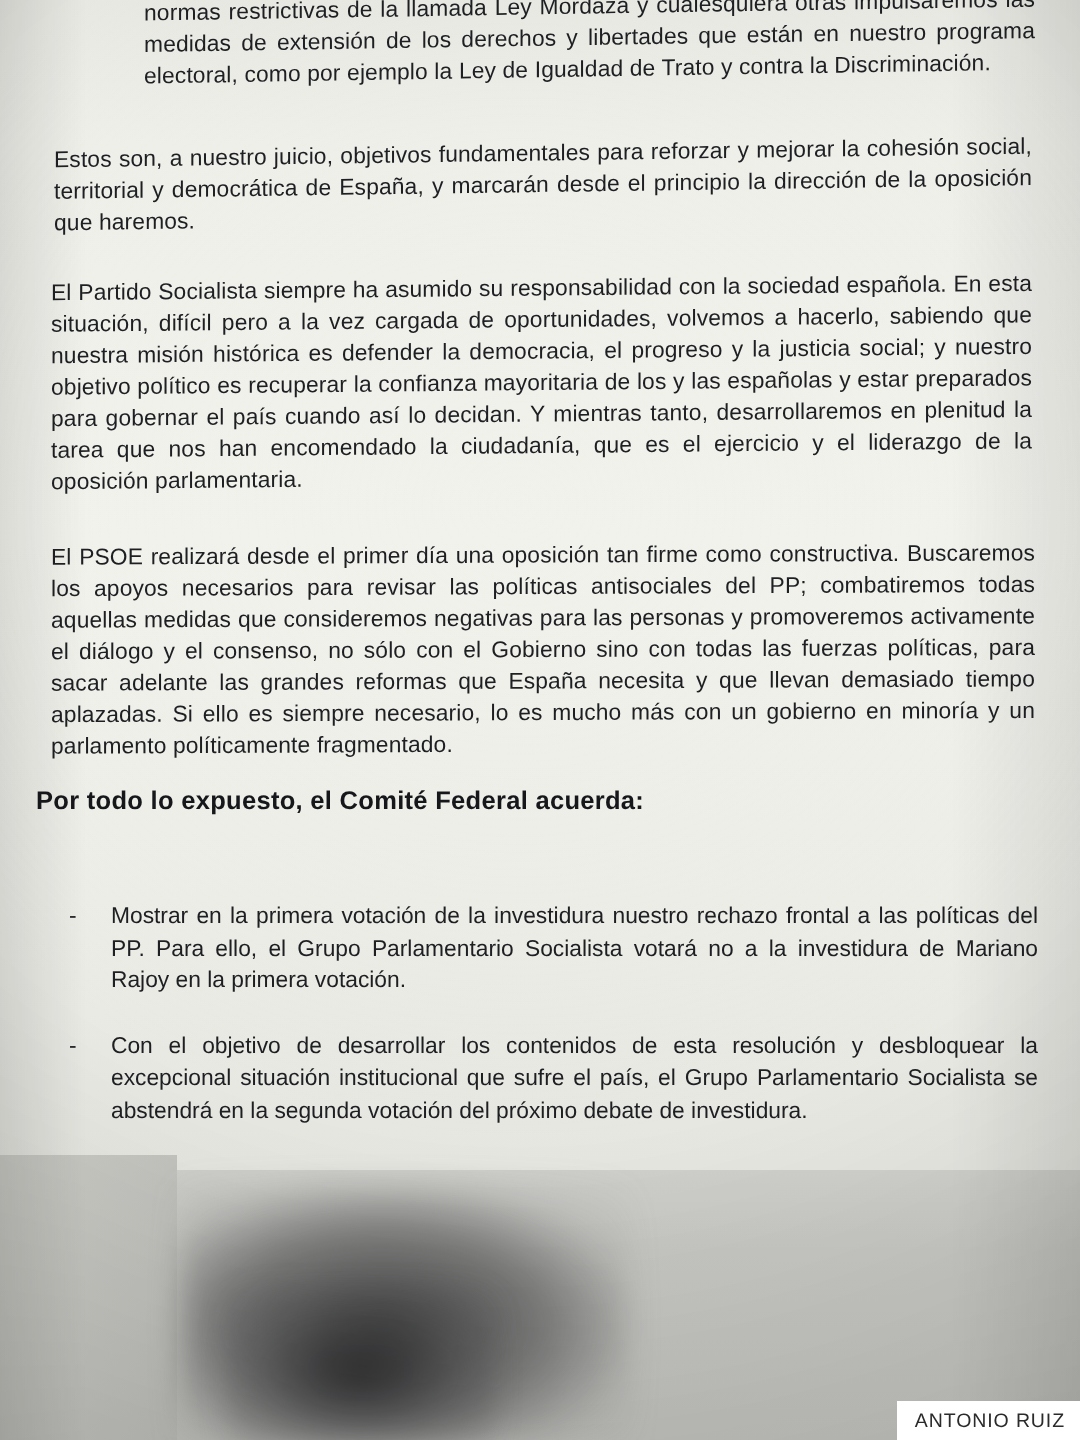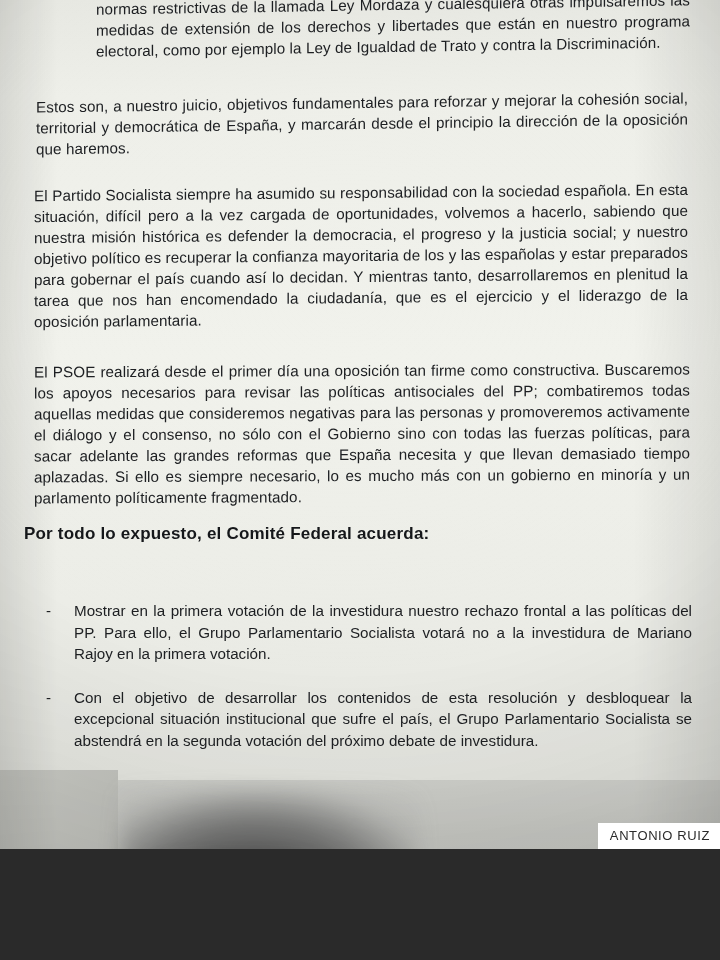--- a/index.html
+++ b/index.html
@@ -3,21 +3,21 @@
 <meta charset="utf-8">
 <style>
   html, body {
     margin: 0;
     padding: 0;
     background: #2a2a2a;
   }
   #page {
     position: relative;
     width: 720px;
-    height: 849px;
+    height: 960px;
     overflow: hidden;
     background: #f0abfc;
     font-family: "Liberation Sans", sans-serif;
   }
   
   #paper {
     position: absolute;
     left: 0;
     top: 0;
     width: 720px;

